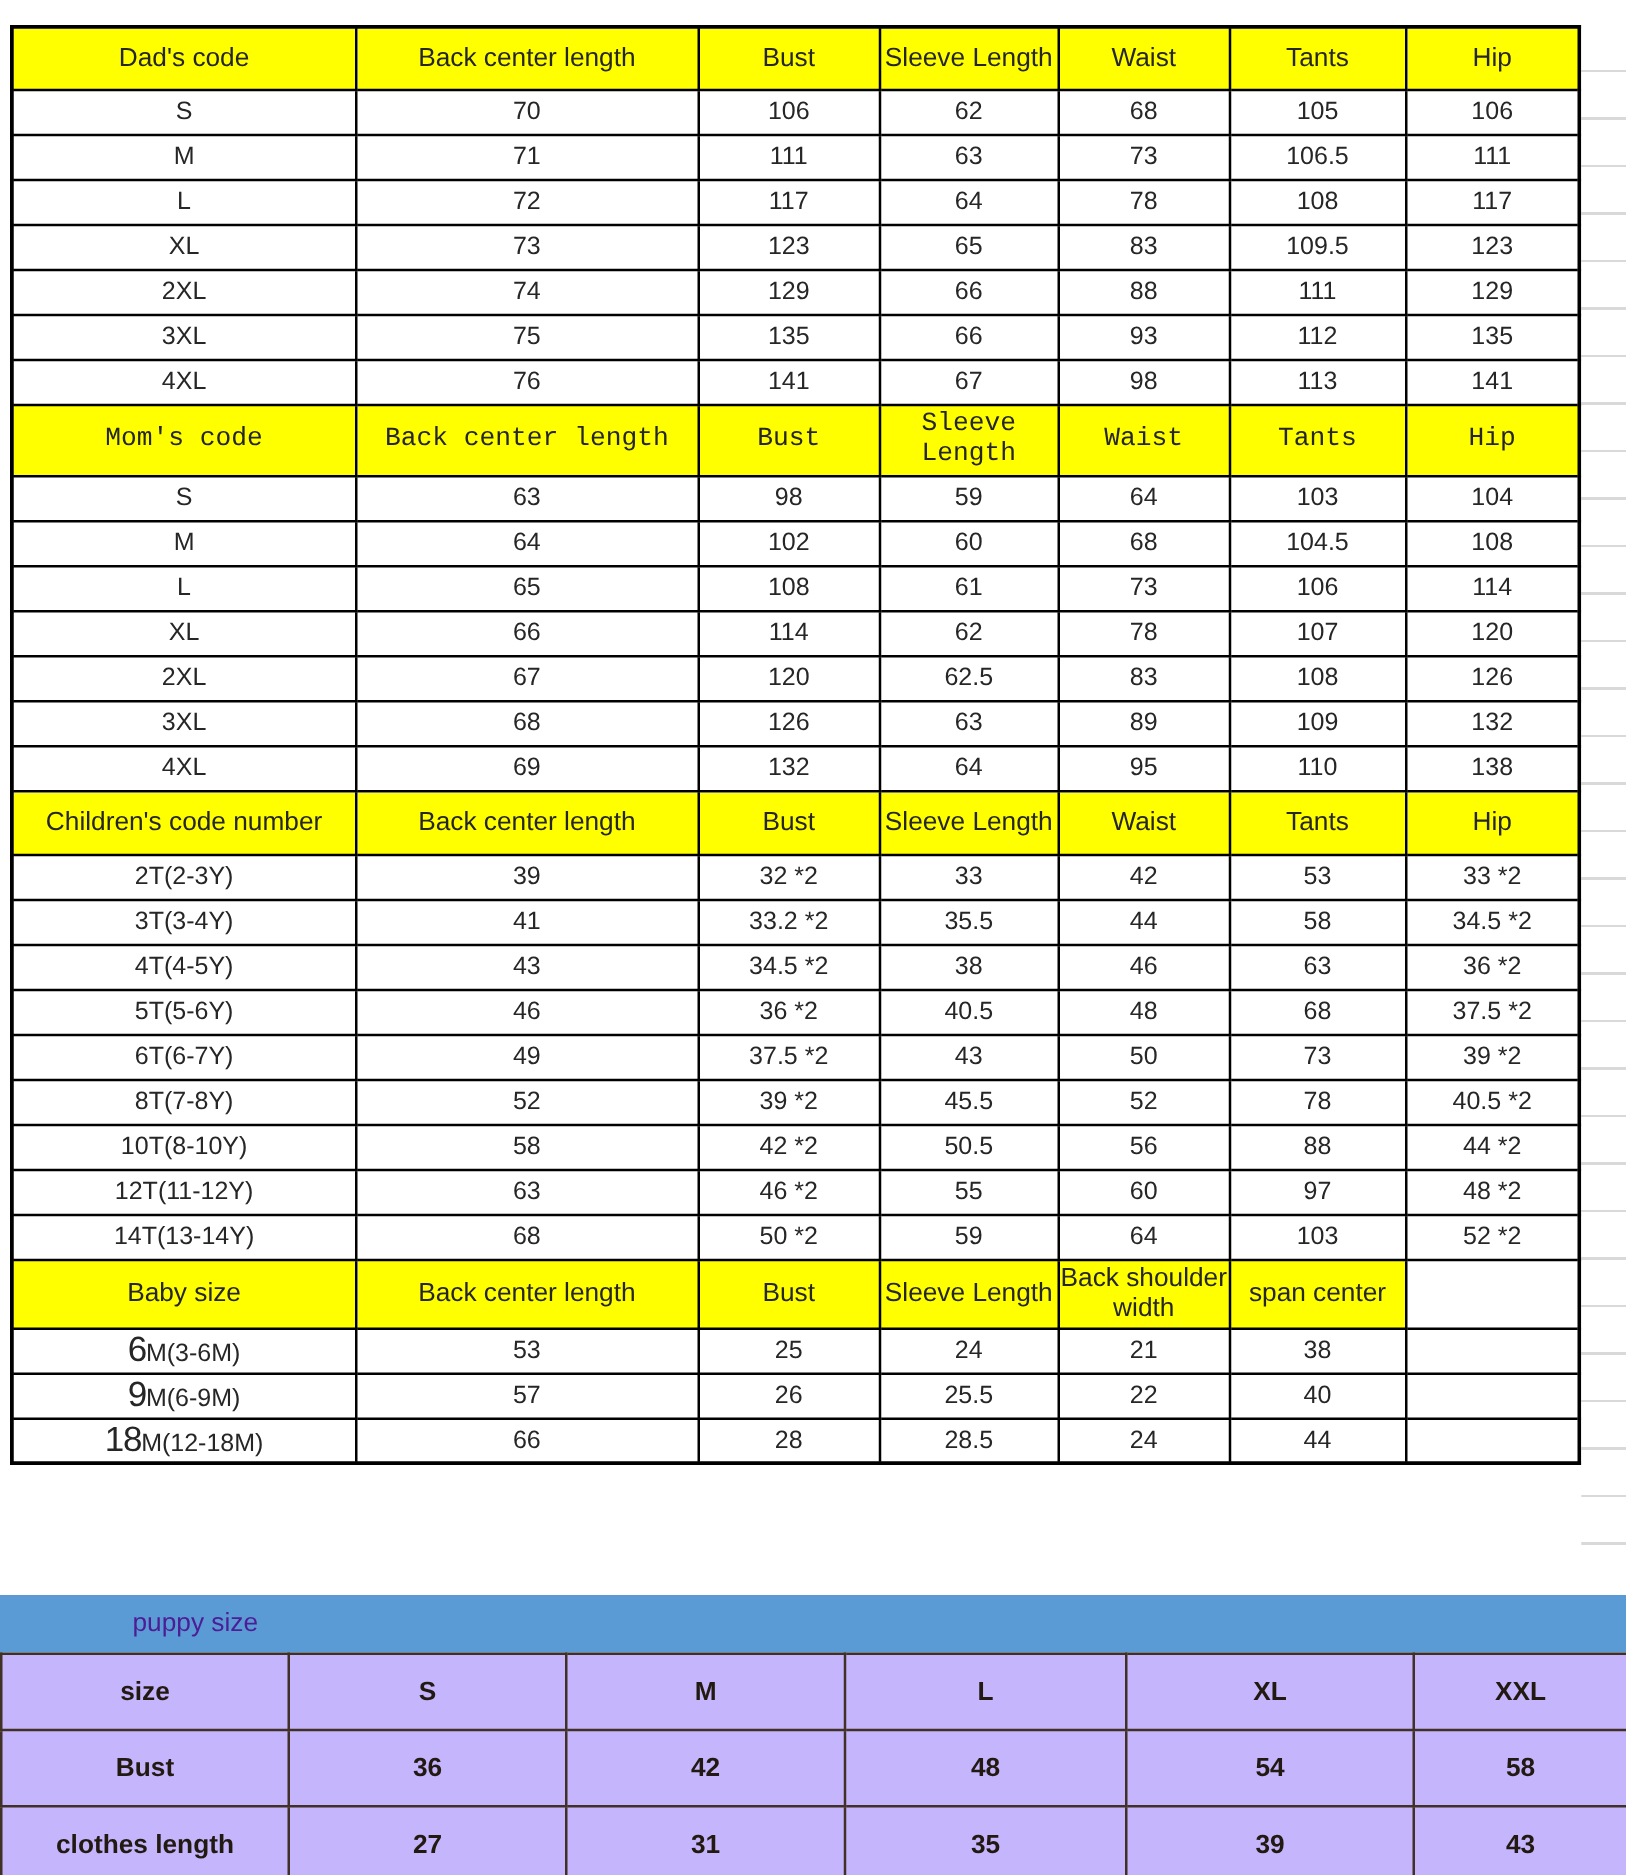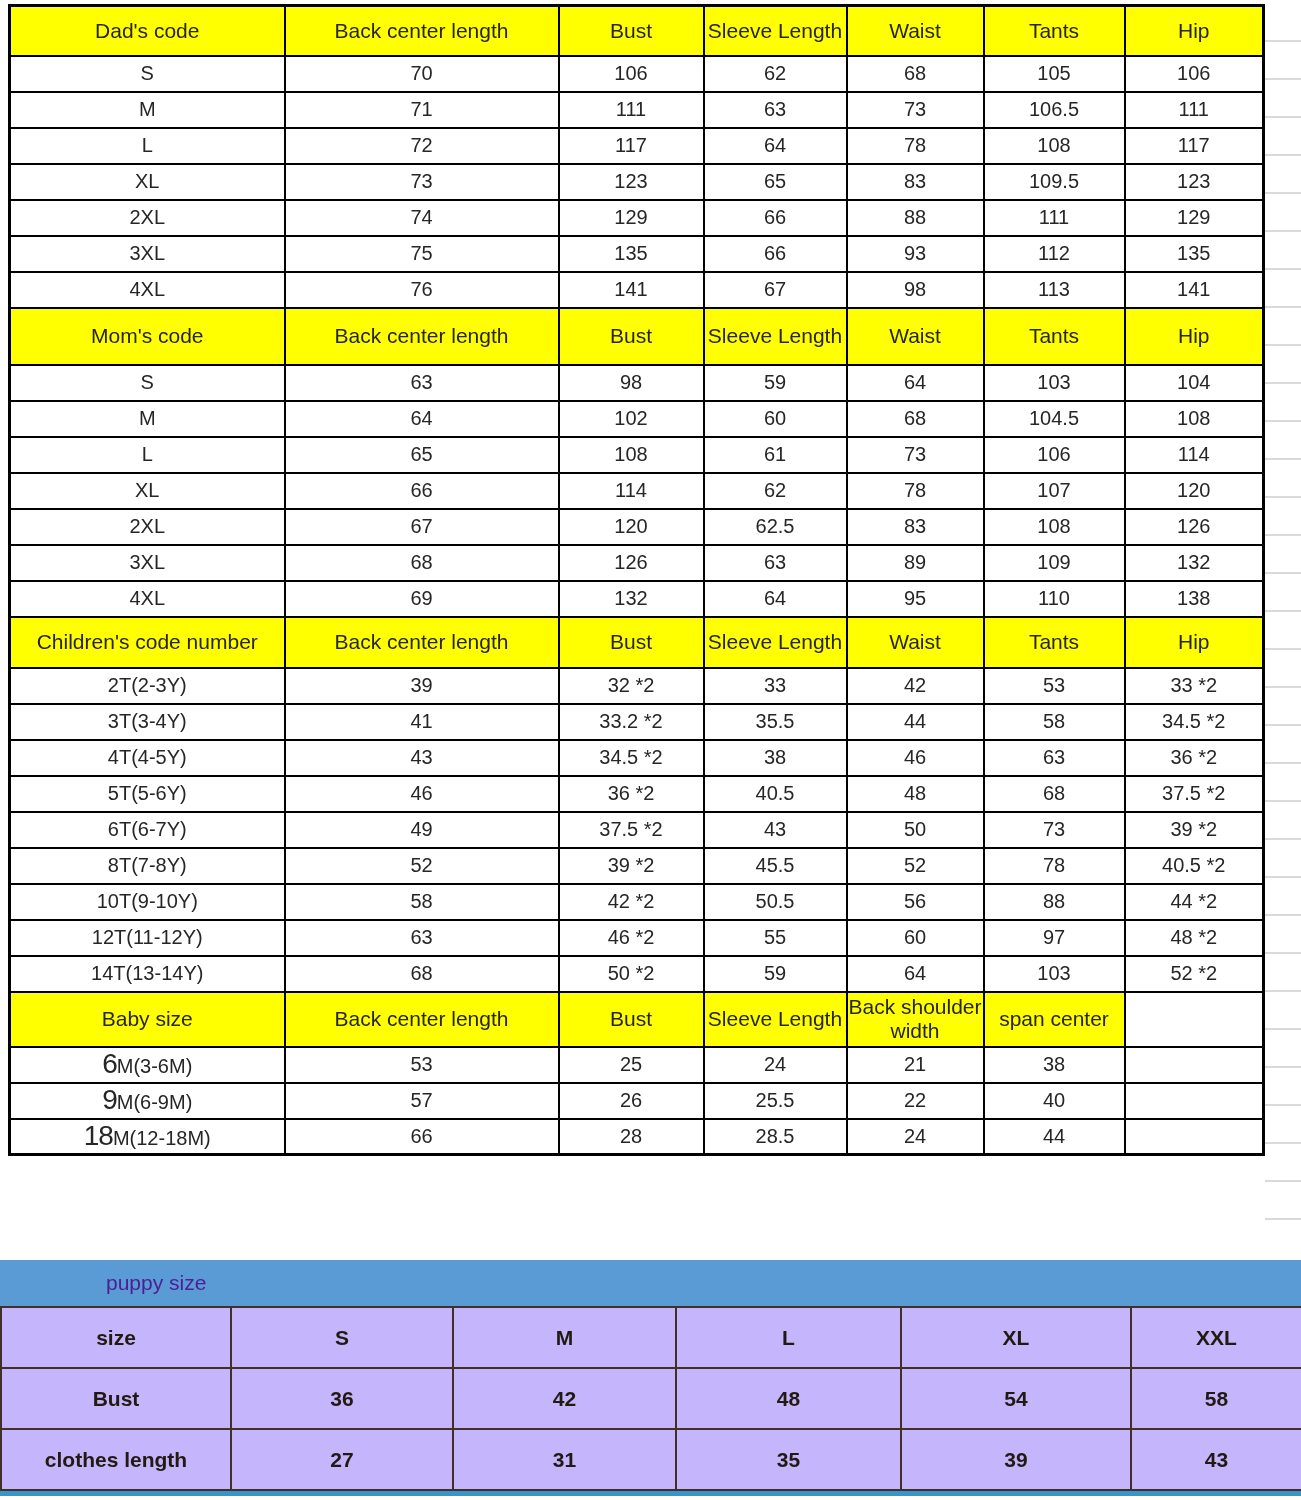--- a/index.html
+++ b/index.html
@@ -1,30 +1,30 @@
 <!DOCTYPE html>
 <html><head>
 <meta charset="utf-8">
 <style>
   html,body{margin:0;padding:0;background:#ffffff;}
   body{width:1301px;font-family:"Liberation Sans", sans-serif;-webkit-font-smoothing:antialiased;}
   .sheet{width:1301px;position:relative;background:#fff;}
 
   
-  .upper{display:flex;align-items:flex-start;padding-top:4px;padding-left:8px;}
+  .upper{display:flex;align-items:flex-start;padding-top:20px;padding-left:8px;}
   #main-table{border-collapse:collapse;table-layout:fixed;width:1254px;border:3px solid #000;}
   #main-table th,#main-table td{
     border:2px solid #000;padding:0;text-align:center;vertical-align:middle;
     font-size:20px;color:#262626;font-weight:400;line-height:1.15;overflow:hidden;
   }
   #main-table th.yellow{background:#FFFF00;font-size:21px;}
   #main-table th.empty-hdr{background:#ffffff;}
   tr.r-data{height:36px;}
   tr.r-h-dad{height:50px;}
-  tr.r-h-mom{height:57px;}
+  tr.r-h-mom{height:57px;font-family:Liberation Mono, monospace;}
   tr.r-h-children{height:51px;}
   tr.r-h-baby{height:55px;}
 
   .t-blue{color:#3D9AD9;margin-top:16px;}
   .t-navy{color:#293A68;}
   .t-red{color:#E6413A;}
   .t-black{color:#262626;}
 
   td.baby-label{text-align:left;padding-left:3px;}
   .baby-big{font-size:28px;letter-spacing:-1px;}
@@ -270,21 +270,21 @@
           <tr class="r-data">
             <td class="t-navy">8T(7-8Y)</td>
             <td class="t-navy">52</td>
             <td class="t-navy">39 *2</td>
             <td class="t-navy">45.5</td>
             <td class="t-navy">52</td>
             <td class="t-navy">78</td>
             <td class="t-black">40.5 *2</td>
           </tr>
           <tr class="r-data">
-            <td class="t-navy">10T(9-10Y)</td>
+            <td class="t-navy">10T(8-10Y)</td>
             <td class="t-navy">58</td>
             <td class="t-navy">42 *2</td>
             <td class="t-navy">50.5</td>
             <td class="t-navy">56</td>
             <td class="t-navy">88</td>
             <td class="t-black">44 *2</td>
           </tr>
           <tr class="r-data">
             <td class="t-red">12T(11-12Y)</td>
             <td class="t-red">63</td>

